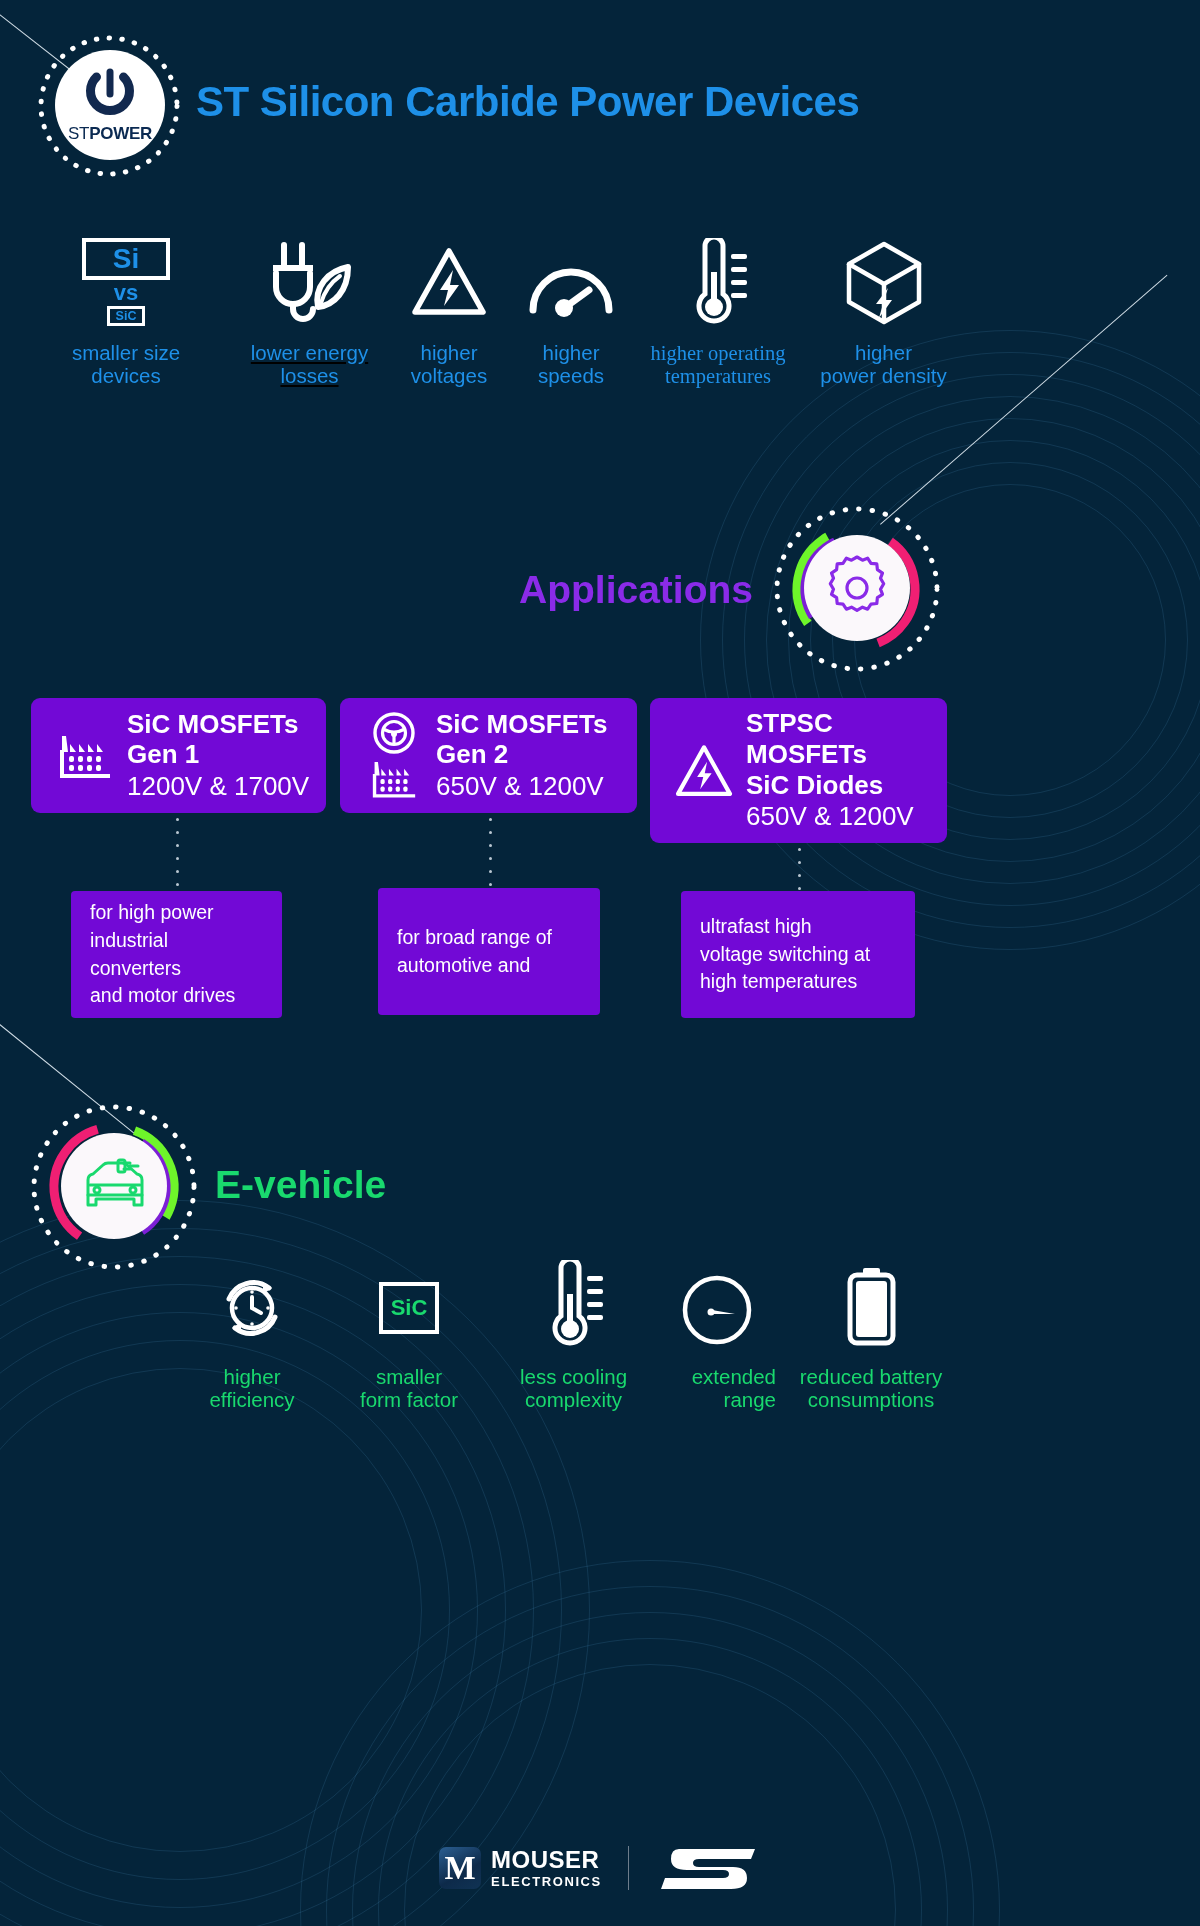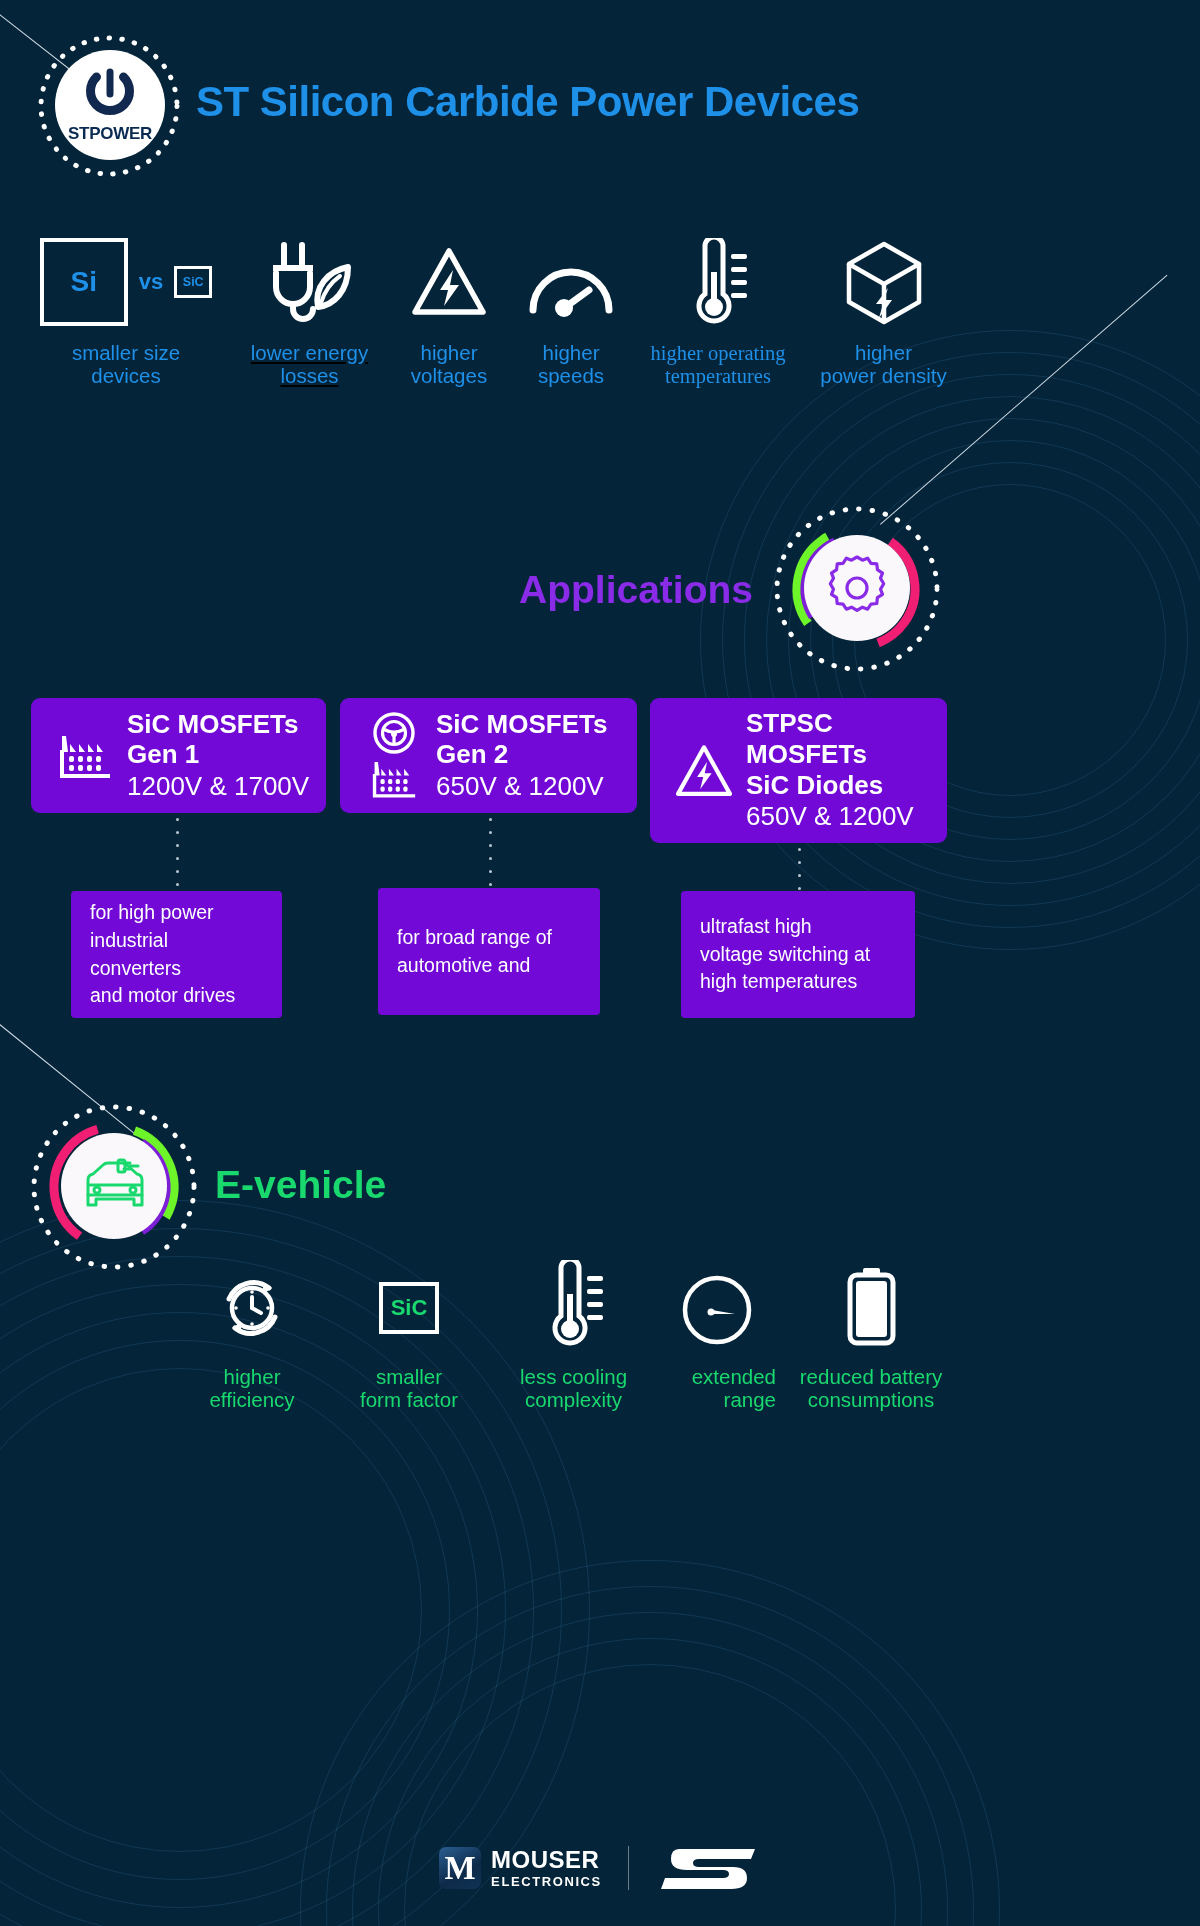--- a/index.html
+++ b/index.html
@@ -13,21 +13,21 @@
   .rings { border-radius:50%; border:1px solid rgba(90,160,210,0.16); position:absolute; }
 
   
   .header { position:absolute; left:0; top:0; width:1200px; height:210px; z-index:5; }
   .hairline { position:absolute; background:#cfdbe4; height:1px; transform-origin:0 0; z-index:4; }
   .logo-wrap { position:absolute; left:33px; top:30px; width:152px; height:152px; }
   .logo-disc { position:absolute; left:22px; top:20px; width:110px; height:110px;
      background:#ffffff; border-radius:50%; display:flex; flex-direction:column;
      align-items:center; justify-content:center; }
   .stpower-txt { font-size:17px; font-weight:bold; letter-spacing:-0.3px; color:#0b2a52; margin-top:2px;}
-  .stpower-txt .st { font-weight:700; }
+  .stpower-txt .st { font-weight:400; }
 
   h1.title { position:absolute; left:196px; top:78px; font-size:42px; font-weight:bold;
      color:#1e90e8; letter-spacing:-0.5px; white-space:nowrap; }
 
   
   .features { position:absolute; top:238px; left:0; width:1200px; height:160px; z-index:5; }
   .feature { position:absolute; top:0; text-align:center; }
   .feature .ficon { height:88px; display:flex; align-items:center; justify-content:center; }
   .feature .flabel { margin-top:16px; color:#1e90e8; font-size:20.5px; line-height:1.12; }
 
@@ -138,21 +138,21 @@
       </svg>
       <div class="stpower-txt"><span class="st">ST</span><span>POWER</span></div>
     </div>
   </div>
   <h1 class="title">ST Silicon Carbide Power Devices</h1>
 </div>
 
 <div class="features">
 
   <div class="feature" style="left:31px; width:190px;">
-    <div class="ficon" style="display:flex;">
+    <div class="ficon" style="display:flex;flex-direction:column;">
       <div class="si-box">
         <span>Si</span>
       </div>
       <div class="vs">vs</div>
       <div class="sic-box">
         <span>SiC</span>
       </div>
     </div>
     <div class="flabel">
       <div>smaller size</div>

